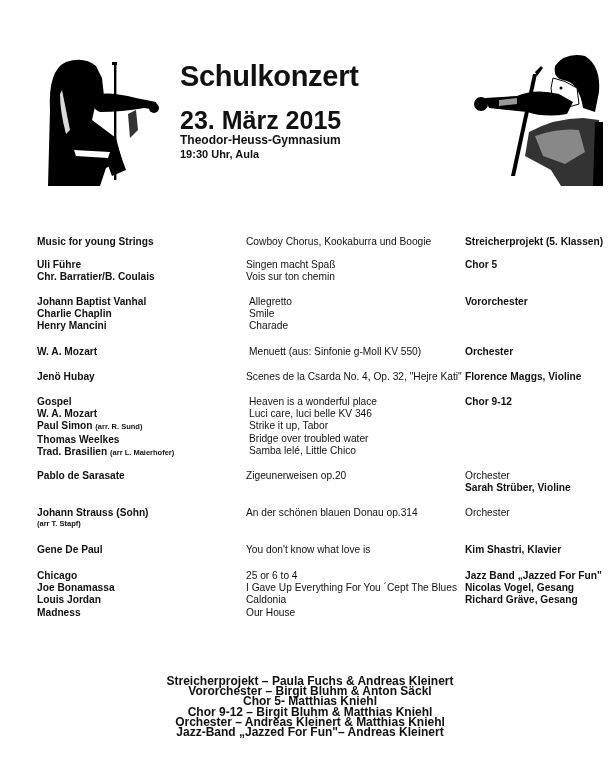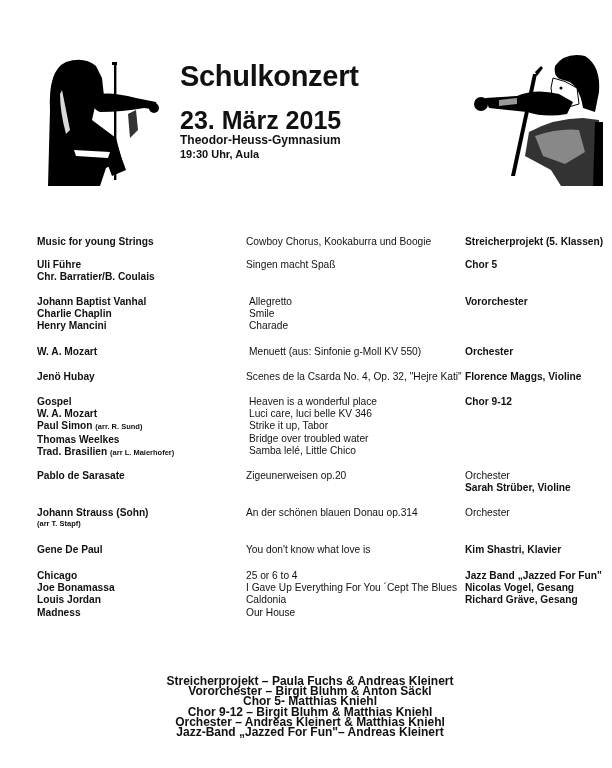--- a/index.html
+++ b/index.html
@@ -88,20 +88,21 @@
     </div>
   </div>
 
   <div>
     <div class="row c1" style="top:259px">
       <span class="line">Uli Führe</span>
       <span class="line">Chr. Barratier/B. Coulais</span>
     </div>
     <div class="row c2" style="top:259px">
       <span class="line">Singen macht Spaß</span>
+      <span class="line">Vois sur ton chemin</span>
     </div>
     <div class="row c3" style="top:259px">
       <span class="line">Chor 5</span>
     </div>
   </div>
 
   <div>
     <div class="row c1" style="top:296px">
       <span class="line">Johann Baptist Vanhal</span>
       <span class="line">Charlie Chaplin</span>

